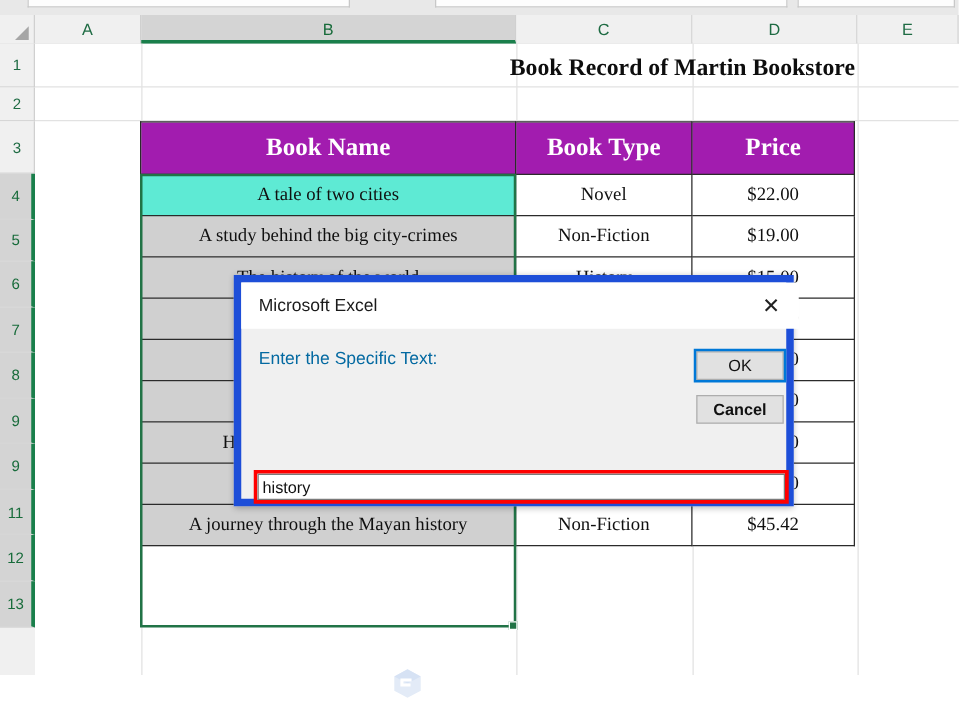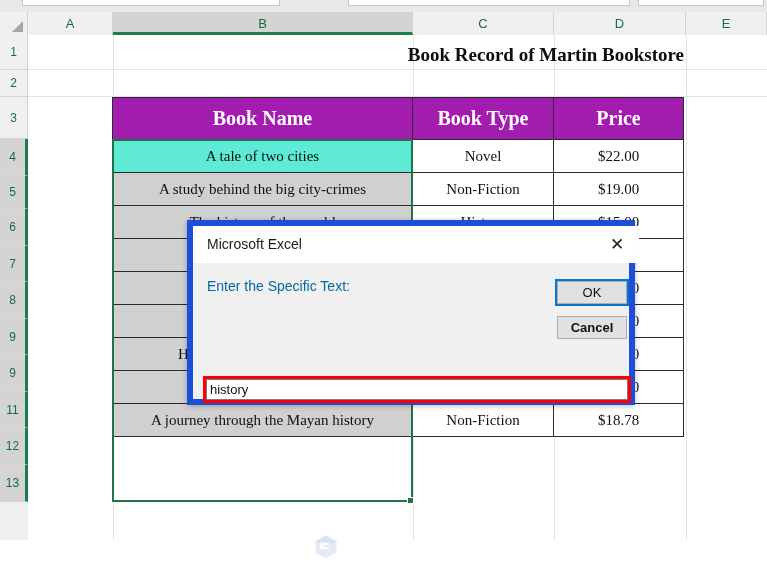--- a/index.html
+++ b/index.html
@@ -189,21 +189,21 @@
           <td class="c-price">$21.00</td>
         </tr>
       <tr class="selrow">
           <td class="c-name">The time machine</td>
           <td class="c-type">Science Fiction</td>
           <td class="c-price">$16.00</td>
         </tr>
       <tr class="selrow">
           <td class="c-name">A journey through the Mayan history</td>
           <td class="c-type">Non-Fiction</td>
-          <td class="c-price">$18.78</td>
+          <td class="c-price">$45.42</td>
         </tr>
     </tbody>
   </table>
 
   <div class="selbox"></div>
   <div class="selhandle"></div>
 
   <div class="dialog">
     <div class="dlg-title">
       <span class="dlg-title-text">Microsoft Excel</span>

